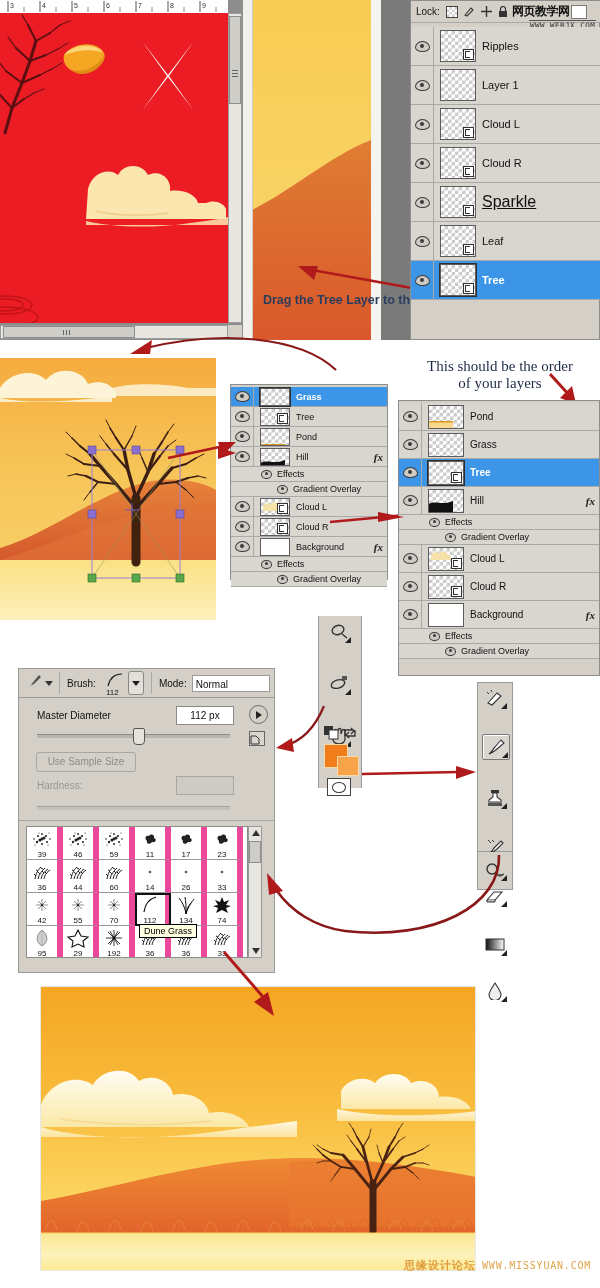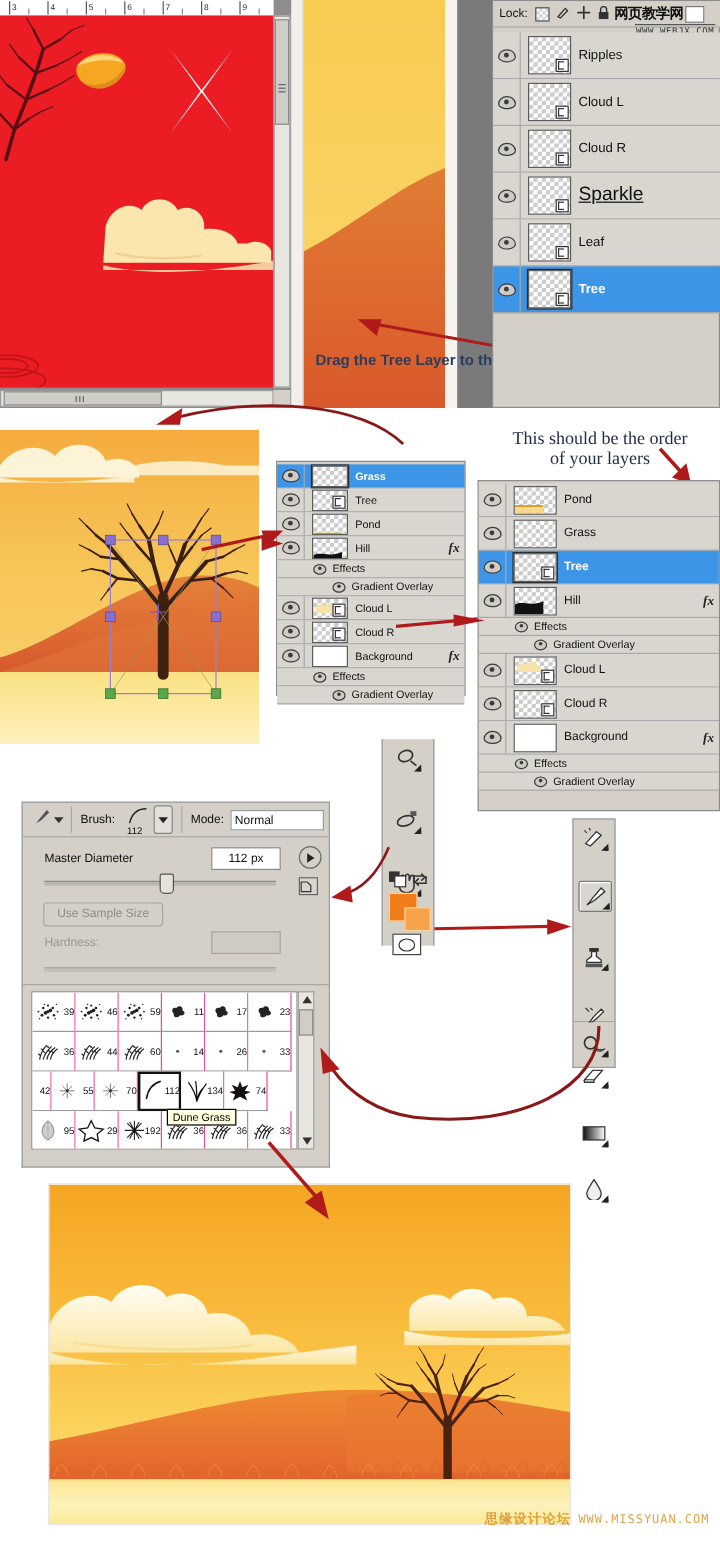--- a/index.html
+++ b/index.html
@@ -44,22 +44,22 @@
   .serif-note{font-family:"Liberation Serif",serif;color:#1d2a45;text-align:center;line-height:1.15;}
   .ruler{background:#fff;border-bottom:1px solid #888;}
   .scroll-trough{background:#e8e6e1;border:1px solid #9a9a9a;box-sizing:border-box;}
   .scroll-thumb{background:#cfcdc7;border:1px solid #8d8d8d;box-sizing:border-box;}
   .tool-btn{width:26px;height:24px;display:flex;align-items:center;justify-content:center;
             position:relative;}
   .tool-btn.on{background:#d9d6d0;border:1px solid #7a7a7a;border-radius:2px;
             box-shadow:inset 1px 1px 0 #fff;}
   .tri{position:absolute;right:1px;bottom:1px;width:0;height:0;
        border-left:3px solid transparent;border-top:3px solid transparent;border-right:3px solid #222;border-bottom:3px solid #222;}
-  .brush-cell{border-right:1px solid #ec4899;border-bottom:1px solid #9a9a9a;
-              box-sizing:border-box;display:flex;flex-direction:row;align-items:center;
+  .brush-cell{border-right:6px solid #ec4899;border-bottom:1px solid #9a9a9a;
+              box-sizing:border-box;display:flex;flex-direction:column;align-items:center;
               justify-content:flex-end;background:#fff;position:relative;}
   .brush-cell .num{font-size:8px;color:#111;line-height:9px;}
   .brush-cell.sel{outline:2px solid #111;outline-offset:-2px;}
   .tip{position:absolute;background:#ffffe1;border:1px solid #000;font-size:9px;
        padding:1px 4px;color:#000;white-space:nowrap;z-index:9;}
   .wm{font-family:"DejaVu Sans Mono",monospace;}
 </style>
 </head>
 <body>
 
@@ -214,20 +214,27 @@
         </div>
         <div class="thumb checker" style="width:34px;height:30px;">
           <span class="lnk"></span>
         </div>
         <span class="lname" style="font-size:11px;">Ripples</span>
       </div>
       <div class="layer-row" style="height: 39px;">
         <div class="eye-cell">
           <span class="eye"></span>
         </div>
+        <div class="thumb checker" style="width:34px;height:30px;"></div>
+        <span class="lname" style="font-size:11px;">Layer 1</span>
+      </div>
+      <div class="layer-row" style="height: 39px;">
+        <div class="eye-cell">
+          <span class="eye"></span>
+        </div>
         <div class="thumb checker" style="width:34px;height:30px;">
           <span class="lnk"></span>
         </div>
         <span class="lname" style="font-size:11px;">Cloud L</span>
       </div>
       <div class="layer-row" style="height: 39px;">
         <div class="eye-cell">
           <span class="eye"></span>
         </div>
         <div class="thumb checker" style="width:34px;height:30px;">
@@ -757,21 +764,21 @@
           <div class="num">26</div>
         </div>
         <div class="brush-cell" style="width: 36px; height: 33px;">
           <div style="flex: 1 1 0%; display: flex; align-items: center; justify-content: center; overflow: hidden;">
             <svg width="26" height="20">
               <circle cx="13" cy="10" r="1.3" fill="#555"></circle>
             </svg>
           </div>
           <div class="num">33</div>
         </div>
-        <div class="brush-cell" style="width: 16px; height: 33px;">
+        <div class="brush-cell" style="width: 36px; height: 33px;">
           <div style="flex: 1 1 0%; display: flex; align-items: center; justify-content: center; overflow: hidden;">
             <svg width="26" height="20">
               <g stroke="#777" stroke-width="0.8">
                 <path d="M13 4 L13 16 M7 10 L19 10 M9 6 L17 14 M17 6 L9 14"></path>
               </g>
               <circle cx="13" cy="10" r="1.2" fill="#333"></circle>
             </svg>
           </div>
           <div class="num">42</div>
         </div>

